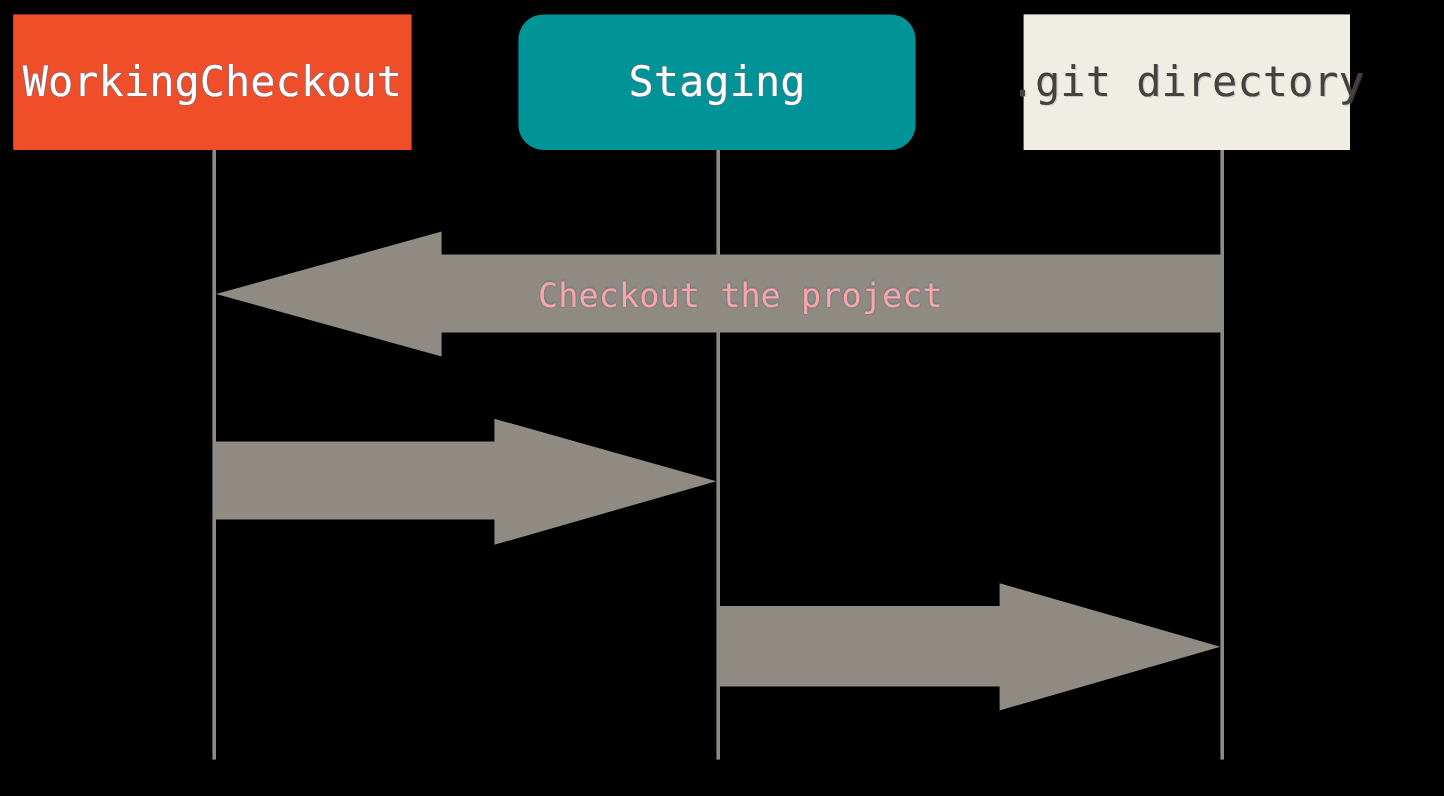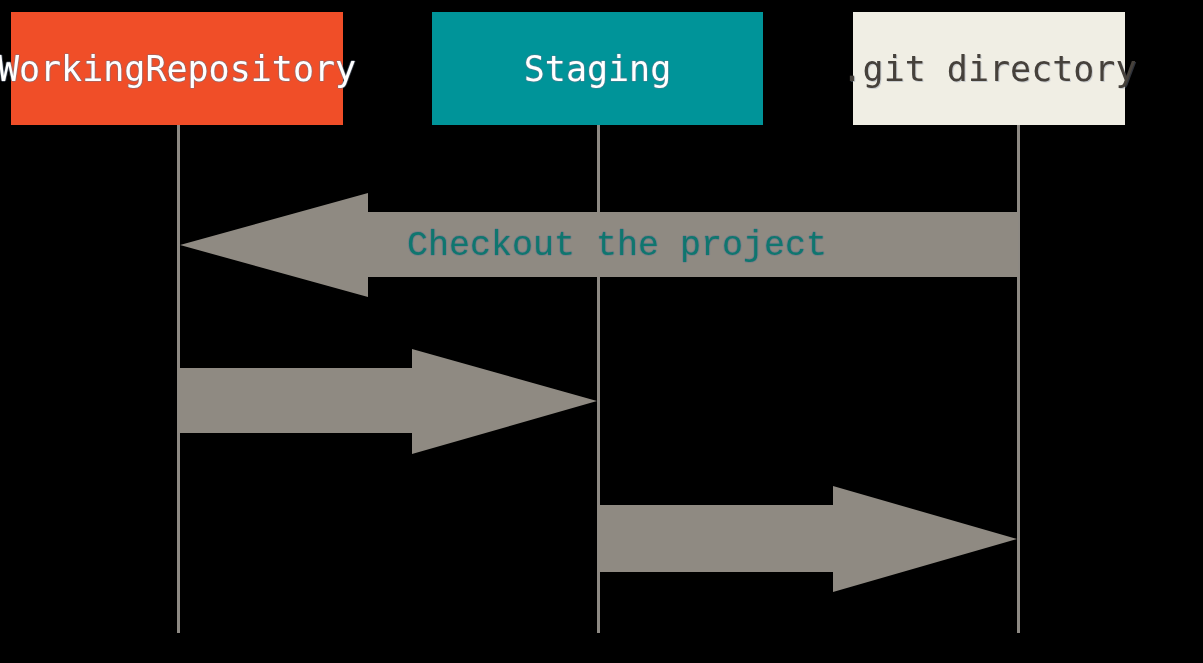--- a/index.html
+++ b/index.html
@@ -42,26 +42,25 @@
   }
   .header-box.dark-text {
     text-shadow: 1px 1px 0 rgba(130,140,165,.35);
   }
   .box-working   { left: 11px;  width: 332px; }
   .box-staging   { left: 432px; width: 331px; }
   .box-git       { left: 853px; width: 272px; text-align: right; }
   .arrow-label {
     position: absolute;
     transform: translate(-50%, -50%);
-    font-size: 35px;
-    color: #0f766e;
+    font-size: 28px;
+    color: #fca5a5;
     white-space: nowrap;
     text-shadow: -1px 0 0 rgba(105,118,140,.5), 1px 0 0 rgba(105,118,140,.5),
                  0 -1px 0 rgba(105,118,140,.5), 0 1px 0 rgba(105,118,140,.5);
-    font-family: Liberation Mono, monospace;
   }
   .label-checkout { left: 617px; top: 246px; }
   .label-stage    { left: 320px; top: 402px; }
   .label-commit   { left: 724px; top: 540px; }
 </style>
 </head>
 <body>
 
 <div class="diagram">
 
@@ -73,24 +72,24 @@
 
     <polygon points="180,245 368,193 368,212 1018,212 1018,277 368,277 368,297" fill="#8F8A82"></polygon>
 
     <polygon points="178,368 412,368 412,349 597,401 412,454 412,433 178,433" fill="#8F8A82"></polygon>
 
     <polygon points="598,505 833,505 833,486 1017,539 833,592 833,572 598,572" fill="#8F8A82"></polygon>
   </svg>
 
   <div class="header-box light-text box-working" style="background-color: rgb(240, 78, 40);">
     <span>Working</span>
-    <span>Repository</span>
+    <span>Checkout</span>
   </div>
 
-  <div class="header-box light-text box-staging" style="background-color: rgb(0, 148, 153);">
+  <div class="header-box light-text box-staging" style="background-color: rgb(0, 148, 153); border-radius: 21px;">
     <span>Staging</span>
   </div>
 
   <div class="header-box dark-text box-git" style="background-color: rgb(240, 238, 228);">
     <span style="color: rgb(70, 65, 59);">.git directory</span>
   </div>
 
   <div class="arrow-label label-checkout">Checkout the project</div>
 
 </div>

